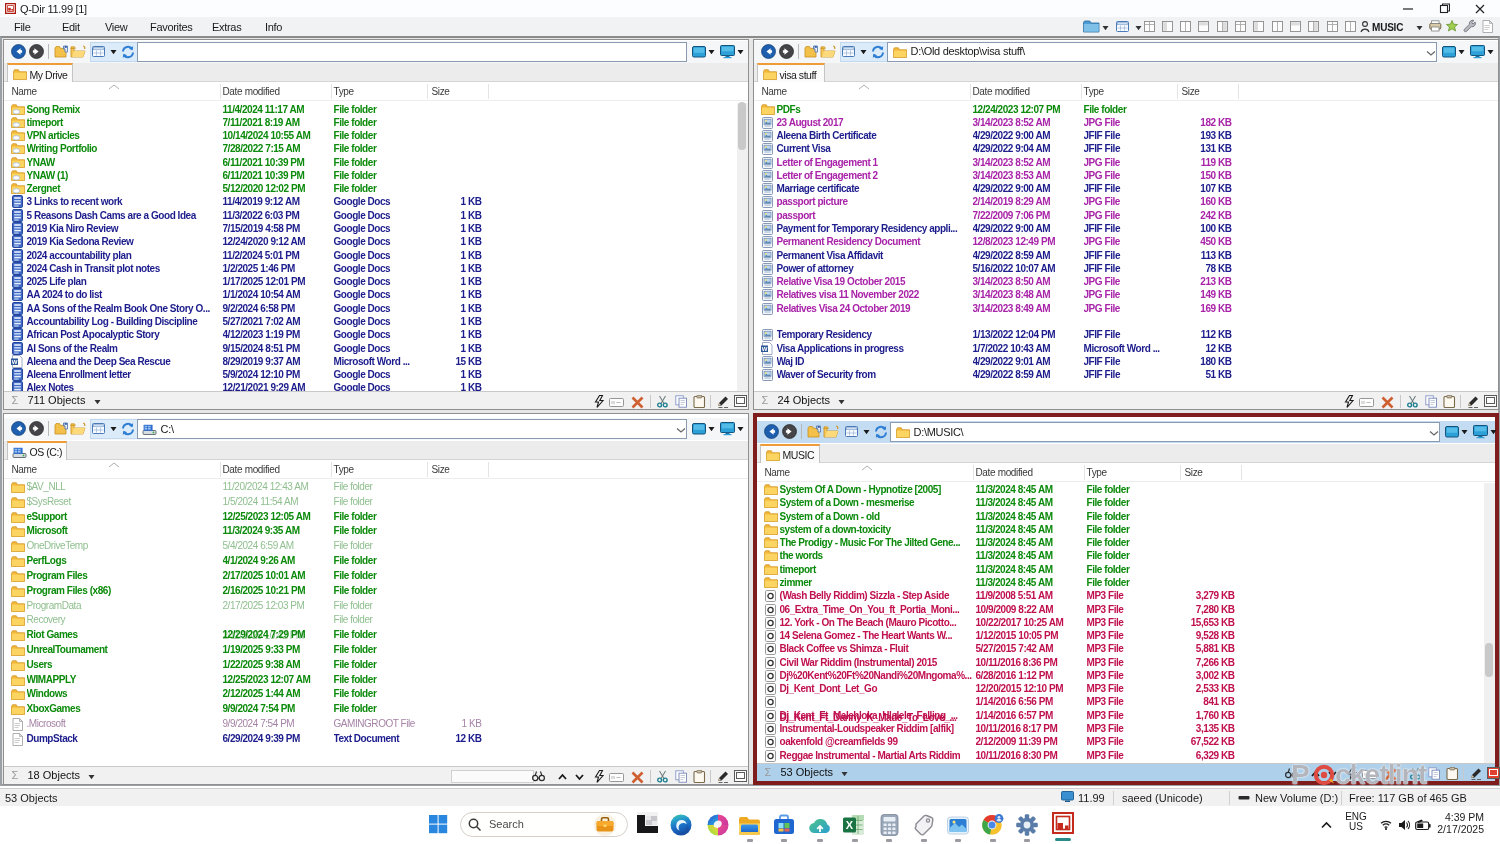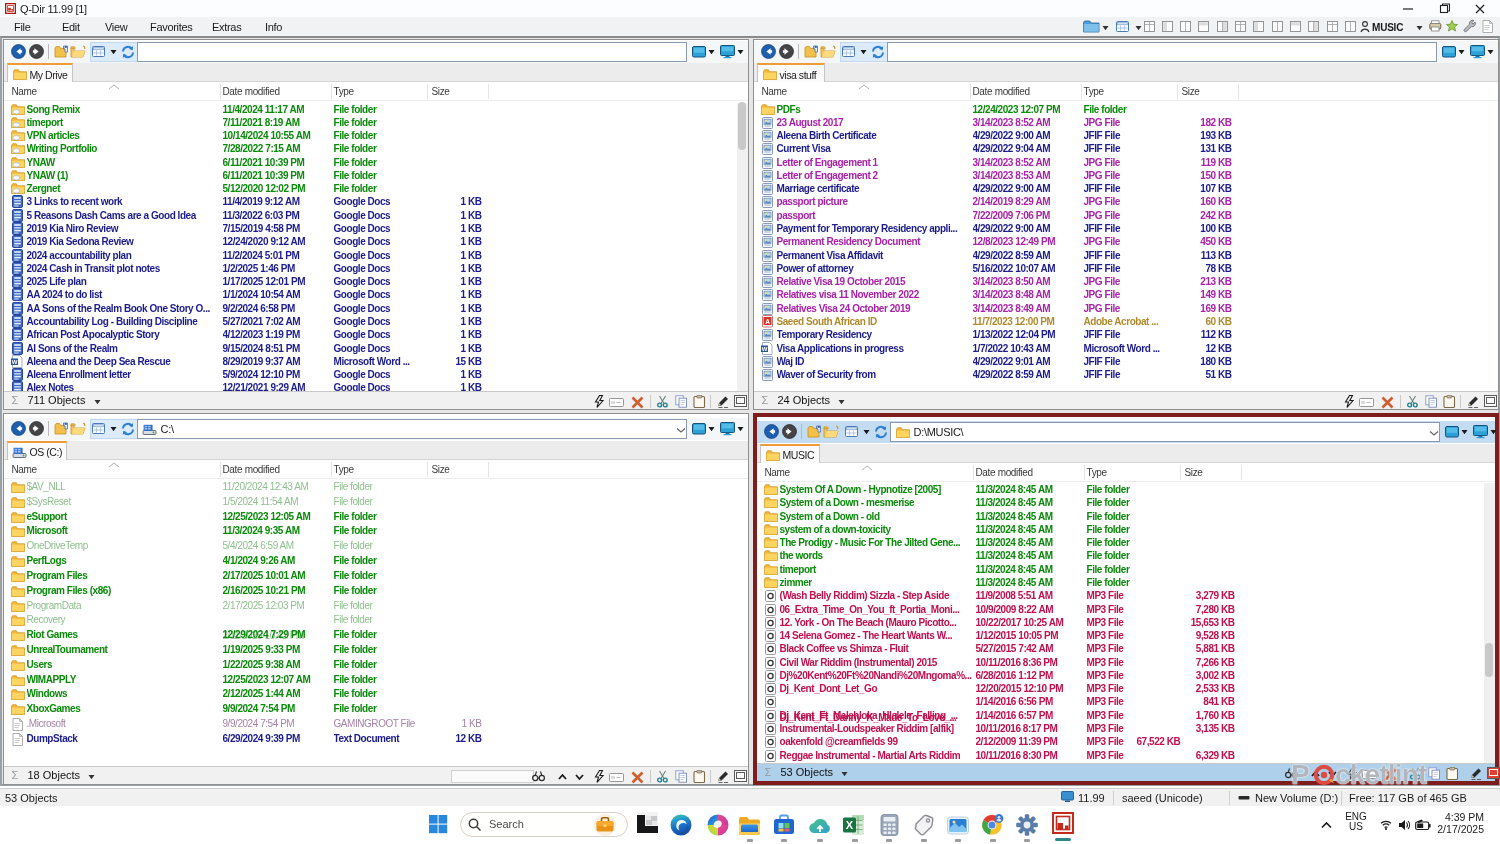--- a/index.html
+++ b/index.html
@@ -554,20 +554,30 @@
           <svg style="position:absolute;left:106px;top:8px" width="7" height="5" viewBox="0 0 7 5">
             <path d="M0.5 1 L6.5 1 L3.5 5.25 Z" fill="#1a1a1a"></path>
           </svg>
 <svg style="position:absolute;left:117px;top:4px" width="14" height="14" viewBox="0 0 14 14">
             <path d="M2 6.5 a5 5 0 0 1 9.3-2.2" fill="none" stroke="#2e7fd4" stroke-width="2"></path>
             <path d="M12.2 1.2 L11.6 5.2 L7.8 3.8 Z" fill="#2e7fd4"></path>
             <path d="M12 7.5 a5 5 0 0 1 -9.3 2.2" fill="none" stroke="#2e7fd4" stroke-width="2"></path>
             <path d="M1.8 12.8 L2.4 8.8 L6.2 10.2 Z" fill="#2e7fd4"></path>
           </svg>
 <div class="abs" style="left:133px;top:1px;width:550px;height:20px;background:#fff;border:1px solid #8a9ab0"></div>
+<div class="abs" style="left:135px;top:2px;width:546px;height:18px">
+            <svg style="position:absolute;left:4px;top:4px" width="14" height="11" viewBox="0 0 14 11">
+              <path d="M0.5 2.5 L0.5 10.5 L13.5 10.5 L13.5 2.8 L6.44 2.8 L5.32 0.8 L1.5 0.8 Z" fill="#f3b93a" stroke="#cf9420" stroke-width="0.8"></path>
+              <path d="M0.8 3.6 L13.2 3.6 L13.2 10.2 L0.8 10.2 Z" fill="#fcd462"></path>
+            </svg>
+            <span style="position:absolute;left:22px;top:2.5px;color:#1a1a1a;font-size:11px;letter-spacing:-0.3px;white-space:nowrap">D:\Old desktop\visa stuff\</span>
+            <svg style="position:absolute;left:537px;top:7px" width="10" height="7" viewBox="0 0 10 7">
+              <path d="M1 1.5 L5 5 L9 1.5" fill="none" stroke="#666" stroke-width="1.2"></path>
+            </svg>
+          </div>
 <svg style="position:absolute;left:688px;top:5px" width="14" height="12" viewBox="0 0 14 12">
             <rect x="0.5" y="0.5" width="13" height="10.5" rx="1.5" fill="#2da0d8" stroke="#14537c" stroke-width="1"></rect>
             <rect x="1.8" y="1.8" width="10.4" height="5" fill="#55bce8"></rect>
           </svg>
           <svg style="position:absolute;left:704px;top:8px" width="7" height="5" viewBox="0 0 7 5">
             <path d="M0.5 1 L6.5 1 L3.5 5.25 Z" fill="#1a1a1a"></path>
           </svg>
           <svg style="position:absolute;left:716px;top:4px" width="15" height="14" viewBox="0 0 15 14">
             <rect x="0.5" y="0.5" width="14" height="10" rx="1" fill="#2da0d8" stroke="#14537c" stroke-width="1"></rect>
             <rect x="1.8" y="1.8" width="11.4" height="4.5" fill="#55bce8"></rect>
@@ -798,31 +808,20 @@
             <rect x="0.5" y="0.5" width="10" height="11" rx="1" fill="#f2f6fb" stroke="#7a8fb0" stroke-width="0.9"></rect>
             <rect x="2" y="2.2" width="7" height="5.2" fill="#bcd4ec" stroke="#5f7fa8" stroke-width="0.6"></rect>
             <circle cx="4" cy="4" r="1" fill="#f0e080"></circle>
             <path d="M2.3 6.8 L4.5 4.8 L6 6.2 L7.2 5.2 L8.8 6.9 Z" fill="#4f7fb0"></path>
             <rect x="2.5" y="8.5" width="6" height="1" fill="#9fb4cc"></rect>
           </svg>
           <div class="cell m" style="left:23px;top:0;width:193px">Relatives Visa 24 October 2019</div>
           <div class="cell m" style="left:219px;top:0;width:110px">3/14/2023 8:49 AM</div>
           <div class="cell m" style="left:330px;top:0;width:95px">JPG File</div>
           <div class="cell m" style="left:380px;top:0;width:98px;text-align:right">169 KB</div>
-        </div>
-        <div class="abs" style="left:0;top:212.48px;width:100%;height:13.28px">
-          <svg style="position:absolute;left:8px;top:0px" width="11" height="13" viewBox="0 0 11 13">
-            <rect x="0.5" y="0.5" width="10" height="11.5" rx="1" fill="#fff" stroke="#b05050" stroke-width="0.8"></rect>
-            <rect x="1.5" y="2" width="8" height="8" fill="#d93025"></rect>
-            <text x="5.5" y="8.6" font-family="Liberation Sans" font-size="6.5" font-weight="bold" fill="#fff" text-anchor="middle">A</text>
-          </svg>
-          <div class="cell go" style="left:23px;top:0;width:193px">Saeed South African ID</div>
-          <div class="cell go" style="left:219px;top:0;width:110px">11/7/2023 12:00 PM</div>
-          <div class="cell go" style="left:330px;top:0;width:95px">Adobe Acrobat ...</div>
-          <div class="cell go" style="left:380px;top:0;width:98px;text-align:right">60 KB</div>
         </div>
         <div class="abs" style="left:0;top:225.76px;width:100%;height:13.28px">
           <svg style="position:absolute;left:8px;top:1px" width="11" height="12" viewBox="0 0 11 12">
             <rect x="0.5" y="0.5" width="10" height="11" rx="1" fill="#f2f6fb" stroke="#7a8fb0" stroke-width="0.9"></rect>
             <rect x="2" y="2.2" width="7" height="5.2" fill="#bcd4ec" stroke="#5f7fa8" stroke-width="0.6"></rect>
             <circle cx="4" cy="4" r="1" fill="#f0e080"></circle>
             <path d="M2.3 6.8 L4.5 4.8 L6 6.2 L7.2 5.2 L8.8 6.9 Z" fill="#4f7fb0"></path>
             <rect x="2.5" y="8.5" width="6" height="1" fill="#9fb4cc"></rect>
           </svg>
           <div class="cell n" style="left:23px;top:0;width:193px">Temporary Residency</div>
@@ -1513,21 +1512,21 @@
           <div class="cell c" style="left:380px;top:0;width:98px;text-align:right">3,135 KB</div>
         </div>
         <div class="abs" style="left:0;top:252.32px;width:100%;height:13.28px">
           <svg style="position:absolute;left:8px;top:1px" width="11" height="12" viewBox="0 0 11 12">
             <rect x="0.5" y="0.5" width="10" height="11" rx="1.2" fill="#fdfdfd" stroke="#909090" stroke-width="0.9"></rect>
             <circle cx="5.5" cy="6" r="2.6" fill="none" stroke="#303030" stroke-width="1.3"></circle>
           </svg>
           <div class="cell c" style="left:23px;top:0;width:193px">oakenfold @creamfields 99</div>
           <div class="cell c" style="left:219px;top:0;width:110px">2/12/2009 11:39 PM</div>
           <div class="cell c" style="left:330px;top:0;width:95px">MP3 File</div>
-          <div class="cell c" style="left:380px;top:0;width:98px;text-align:left">67,522 KB</div>
+          <div class="cell c" style="left:380px;top:0;width:98px;text-align:right">67,522 KB</div>
         </div>
         <div class="abs" style="left:0;top:265.60px;width:100%;height:13.28px">
           <svg style="position:absolute;left:8px;top:1px" width="11" height="12" viewBox="0 0 11 12">
             <rect x="0.5" y="0.5" width="10" height="11" rx="1.2" fill="#fdfdfd" stroke="#909090" stroke-width="0.9"></rect>
             <circle cx="5.5" cy="6" r="2.6" fill="none" stroke="#303030" stroke-width="1.3"></circle>
           </svg>
           <div class="cell c" style="left:23px;top:0;width:193px">Reggae Instrumental - Martial Arts Riddim</div>
           <div class="cell c" style="left:219px;top:0;width:110px">10/11/2016 8:30 PM</div>
           <div class="cell c" style="left:330px;top:0;width:95px">MP3 File</div>
           <div class="cell c" style="left:380px;top:0;width:98px;text-align:right">6,329 KB</div>

